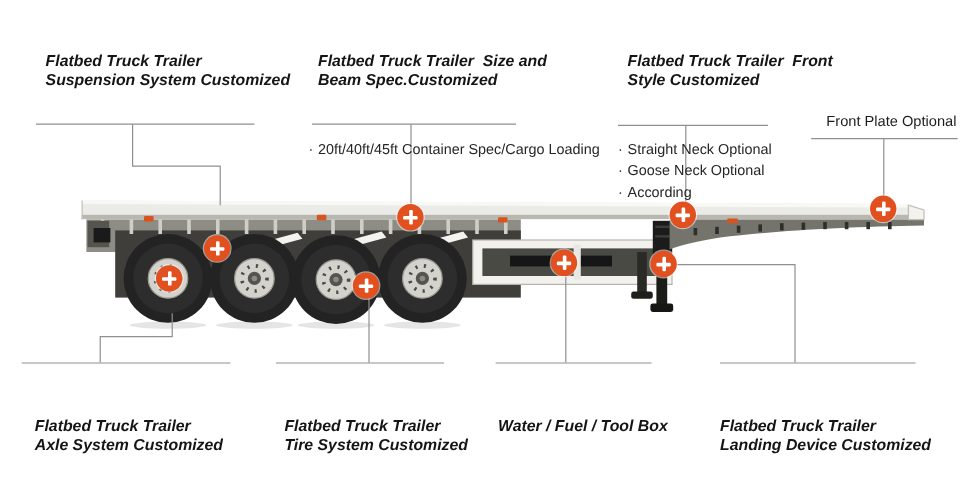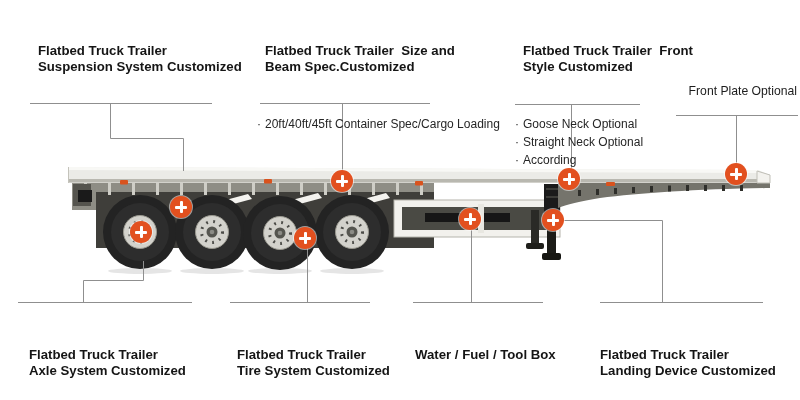--- a/index.html
+++ b/index.html
@@ -5,21 +5,21 @@
   html,body{margin:0;padding:0;}
   body{
     width:800px;height:400px;position:relative;overflow:hidden;background:#fff;
     font-family:"Liberation Sans","DejaVu Sans",sans-serif;color:#2a2a2a;
   }
   .stage{position:absolute;inset:0;width:800px;height:400px;}
   svg.art{position:absolute;left:0;top:0;}
   .callout{position:absolute;white-space:pre;font-size:12px;line-height:18px;}
   .callout .title{
     font-weight:bold;font-size:13.2px;line-height:15.5px;color:#151515;
-    margin:0 0 5px 8px;white-space:pre;
+    margin:0 0 5px 8px;white-space:pre;font-style:italic;
   }
   .callout .item{position:relative;padding-left:8px;white-space:pre;color:#262626;}
   .callout .item::before{content:"\00B7";position:absolute;left:0;top:0;color:#262626;}
   .floating-label{position:absolute;font-size:12.2px;color:#1d1d1d;white-space:pre;}
   .hotspot{
     position:absolute;width:22px;height:22px;border-radius:50%;
     display:flex;align-items:center;justify-content:center;
     box-shadow:0 0 0 1px rgba(255,255,255,.55);cursor:pointer;
   }
   .hotspot i{position:relative;display:block;width:12px;height:12px;}
@@ -205,24 +205,24 @@
 
   <div class="callout" style="left:257px;top:7px;">
     <div class="title">Flatbed Truck Trailer  Size and
 Beam Spec.Customized</div>
     <div class="items"><div class="item">20ft/40ft/45ft Container Spec/Cargo Loading</div></div>
   </div>
 
   <div class="callout" style="left:515px;top:7px;">
     <div class="title">Flatbed Truck Trailer  Front
 Style Customized</div>
-    <div class="items"><div class="item">Goose Neck Optional</div><div class="item">Straight Neck Optional</div><div class="item">According</div></div>
-  </div>
-
-  <div class="floating-label" style="right:3px;top:84px;">Front Plate Optional</div>
+    <div class="items"><div class="item">Straight Neck Optional</div><div class="item">Goose Neck Optional</div><div class="item">According</div></div>
+  </div>
+
+  <div class="floating-label" style="right:3px;top:94px;">Front Plate Optional</div>
 
   <div class="callout" style="left:21px;top:311px;">
     <div class="title">Flatbed Truck Trailer
 Axle System Customized</div>
     
   </div>
 
   <div class="callout" style="left:229px;top:311px;">
     <div class="title">Flatbed Truck Trailer
 Tire System Customized</div>

